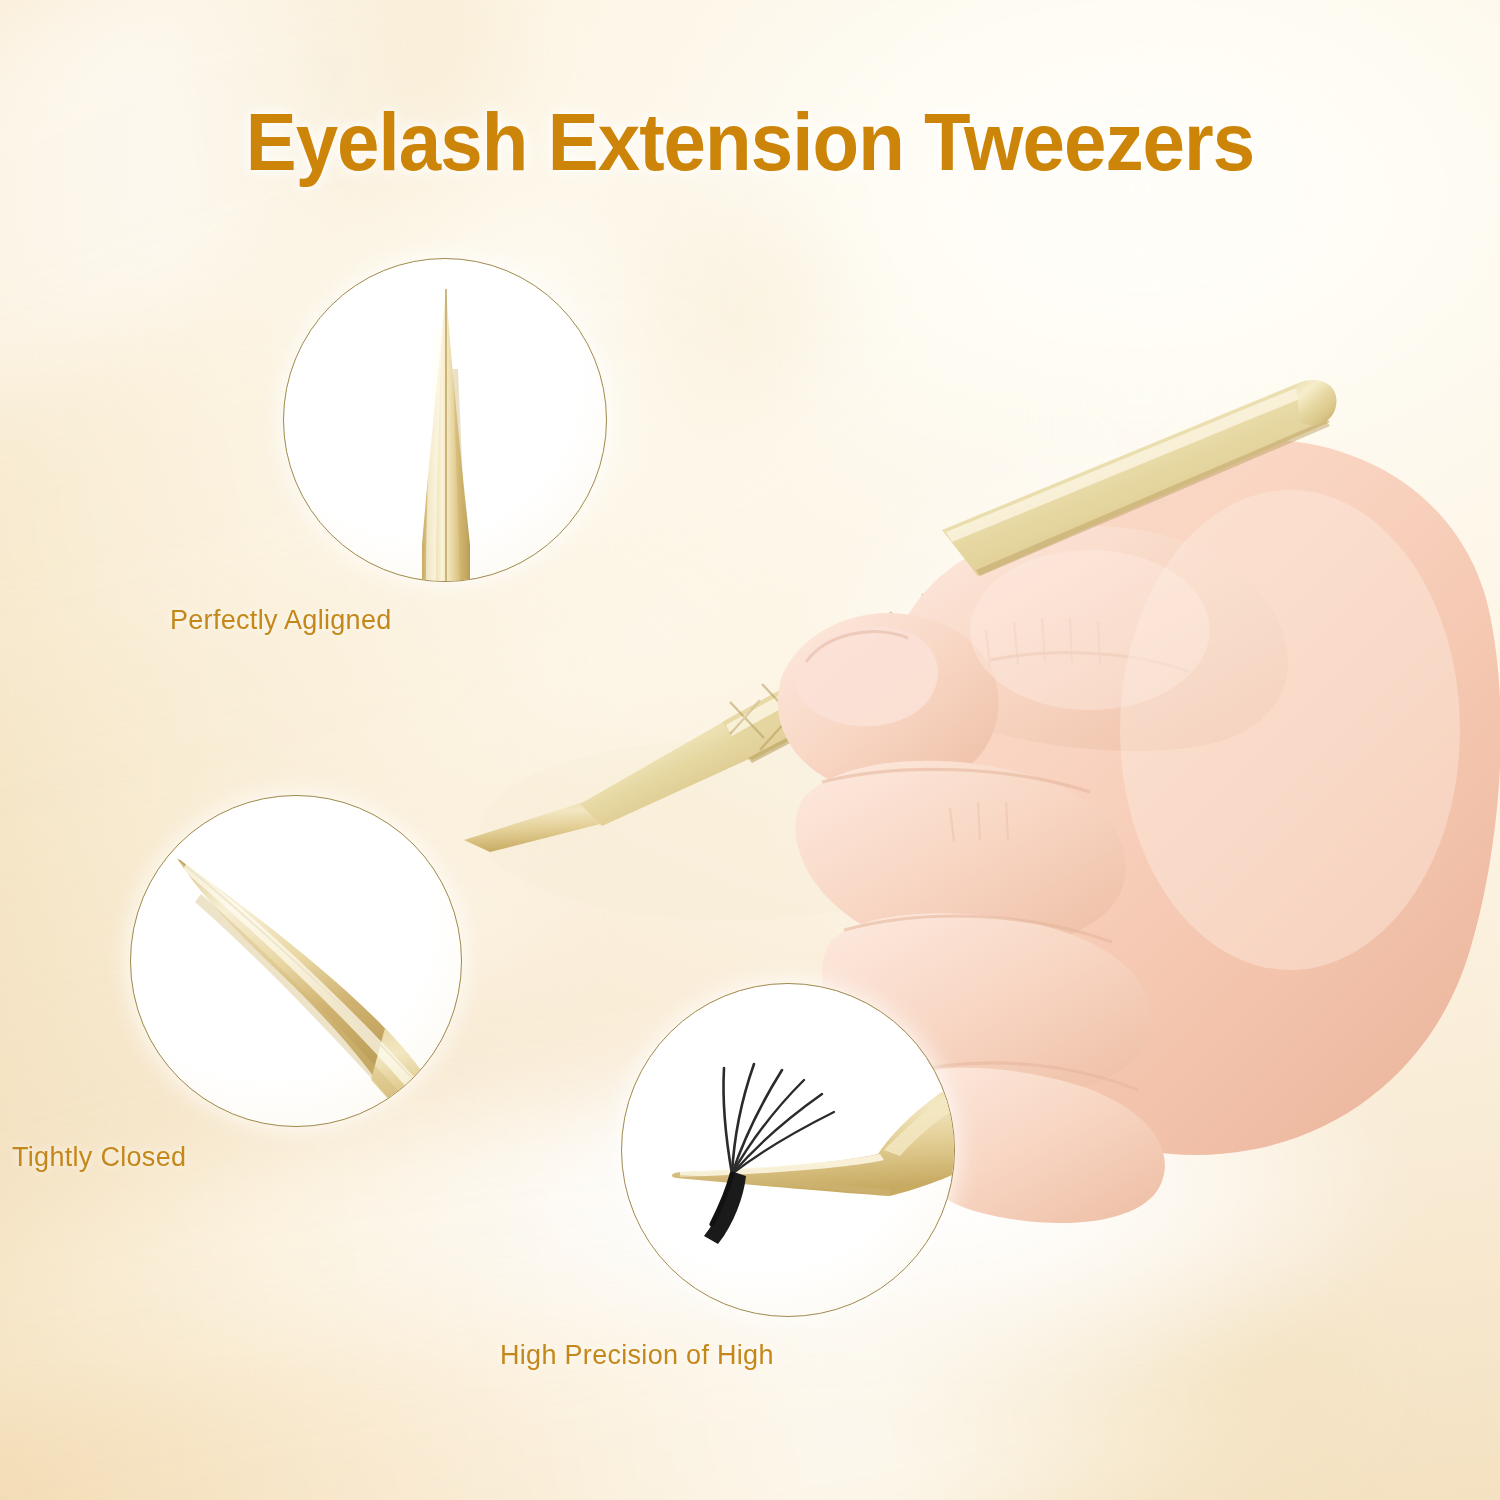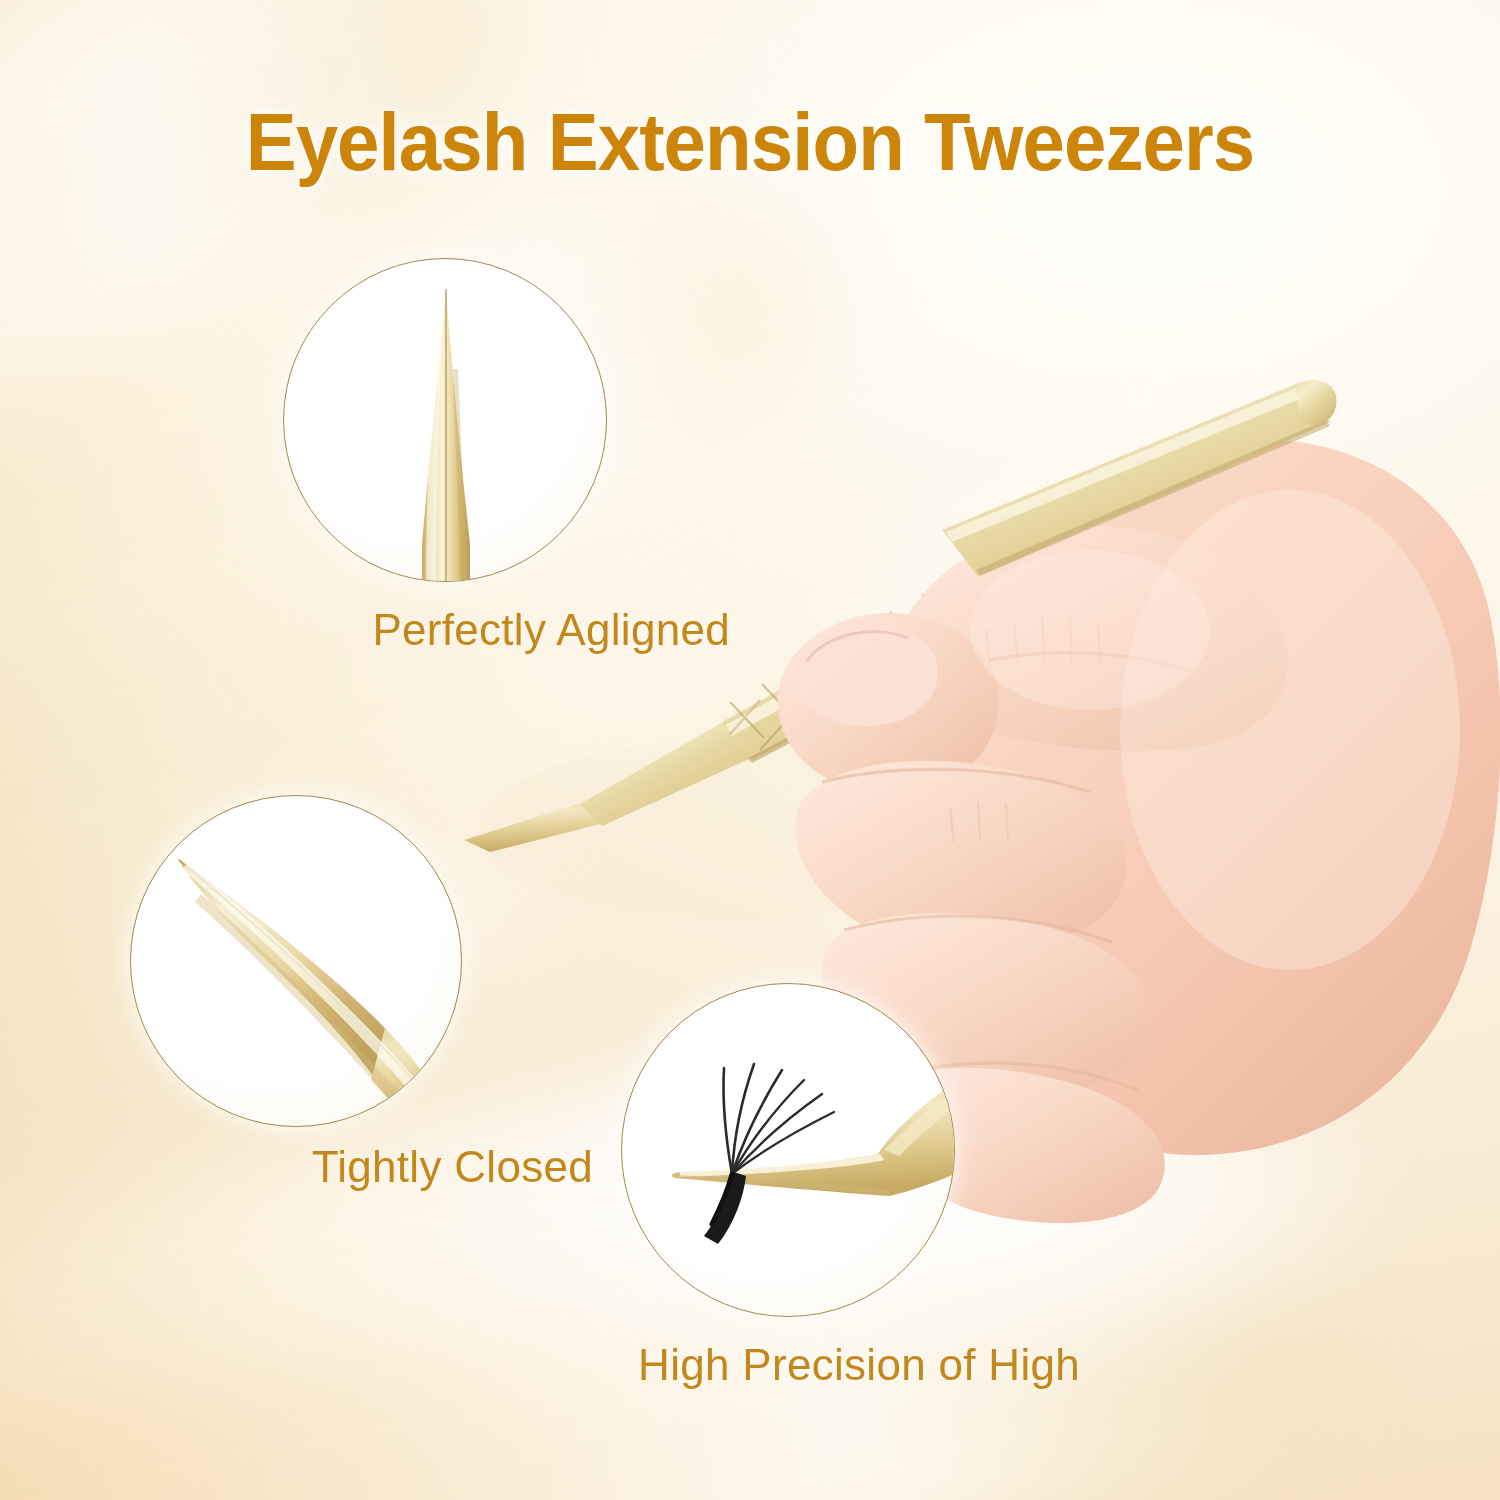--- a/index.html
+++ b/index.html
@@ -57,31 +57,31 @@
     white-space:nowrap;
   }
   .circle{
     position:absolute;border-radius:50%;overflow:hidden;
     border:1.6px solid #a08a4e;
     background:
       radial-gradient(80% 80% at 42% 36%, #ffffff 0%, #ffffff 62%, #fdfaf3 88%, #f8f1e2 100%);
     box-shadow:0 0 26px rgba(255,255,255,.95);
   }
   .cap{
-    position:absolute;text-align:right;white-space:nowrap;
-    font-size:44px;color:#c4881a;letter-spacing:.3px;
+    position:absolute;text-align:left;white-space:nowrap;
+    font-size:27px;color:#c4881a;letter-spacing:.3px;
     text-shadow:0 0 8px rgba(255,255,255,.9);
   }
 
   
   #c1{left:283px;top:258px;width:322px;height:322px;}
   #cap1{left:170px;top:605px;width:560px;}
   
   #c2{left:130px;top:795px;width:330px;height:330px;}
-  #cap2{left:33px;top:1142px;width:560px;}
+  #cap2{left:12px;top:1142px;width:560px;}
   
   #c3{left:621px;top:983px;width:332px;height:332px;}
   #cap3{left:500px;top:1340px;width:580px;}
 
   
   .hero{position:absolute;left:430px;top:330px;width:1070px;height:900px;}
 
   
   .hand-glow{
     position:absolute;left:760px;top:380px;width:760px;height:760px;

